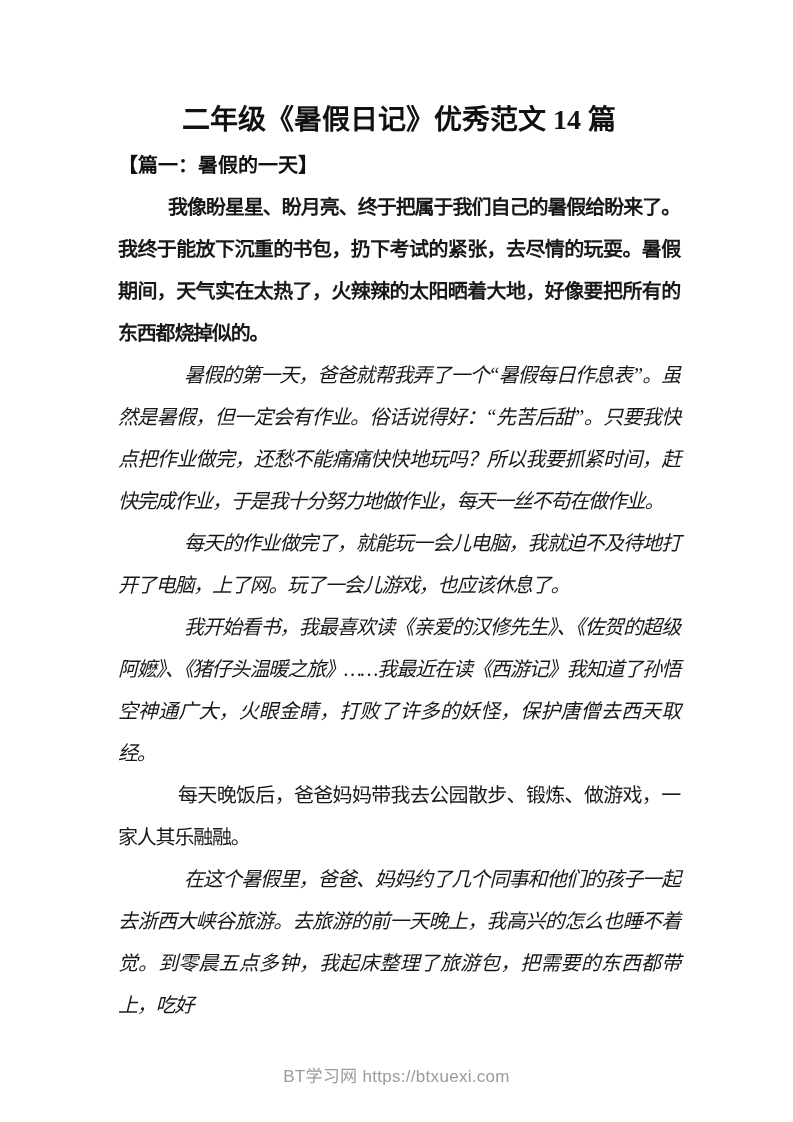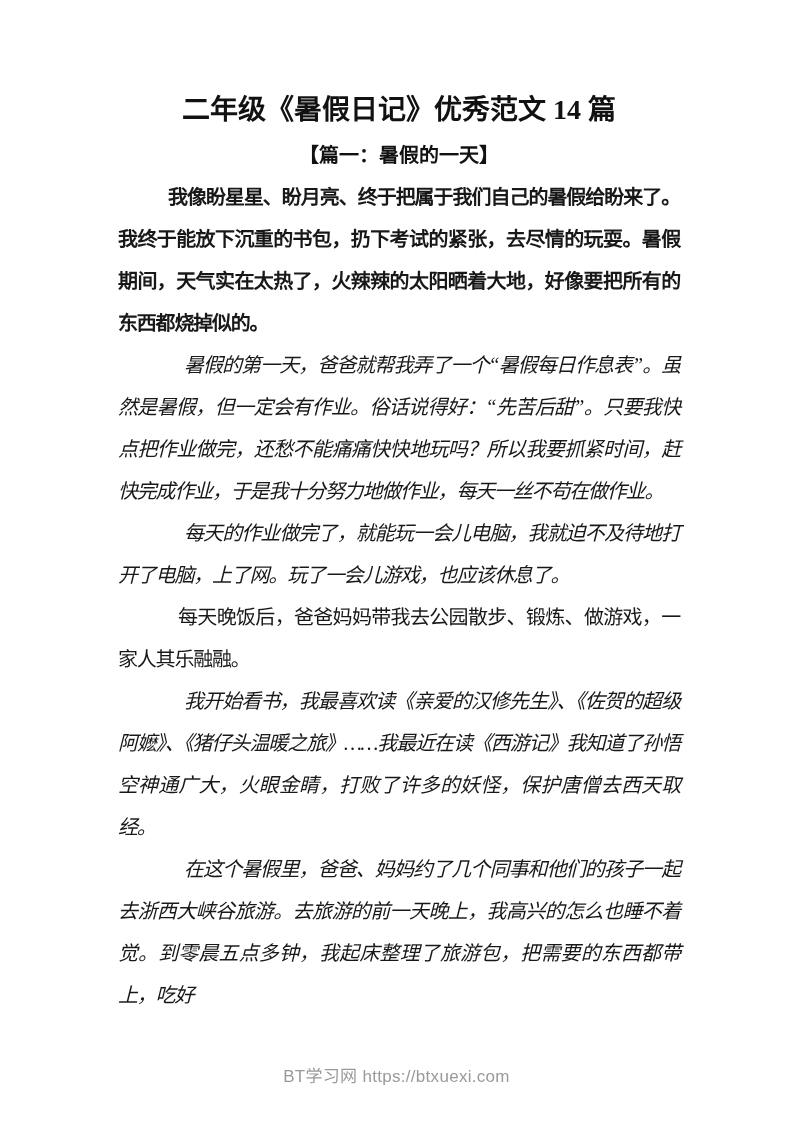--- a/index.html
+++ b/index.html
@@ -11,35 +11,35 @@
     position: relative;
     width: 793px;
     height: 1122px;
     margin: 0 auto;
     background: #ffffff;
     overflow: hidden;
     font-family: "Liberation Serif", "DejaVu Serif", serif;
     color: #181818;
   }
   .content {
-    padding: 0 113px 0 118px;
+    padding: 10px 113px 0 118px;
   }
   .doc-title {
     margin: 0;
     padding-top: 92px;
     text-align: center;
     font-size: 28px;
     font-weight: 700;
     line-height: 36px;
     color: #111111;
     white-space: nowrap;
   }
   .section-heading {
     margin: 6px 0 0 0;
-    text-align: center;
+    text-align: left;
     font-size: 20px;
     font-weight: 700;
     line-height: 42px;
     color: #111111;
   }
   .section + .section .section-heading {
     margin-top: 0;
   }
   .para {
     margin: 0;
@@ -72,22 +72,22 @@
 <div class="page">
   <div class="content">
 
     <h1 class="doc-title">二年级《暑假日记》优秀范文 14 篇</h1>
 
     <section class="section">
       <h2 class="section-heading">【篇一：暑假的一天】</h2>
       <p class="para ind-a">我像盼星星、盼月亮、终于把属于我们自己的暑假给盼来了。我终于能放下沉重的书包，扔下考试的紧张，去尽情的玩耍。暑假期间，天气实在太热了，火辣辣的太阳晒着大地，好像要把所有的东西都烧掉似的。</p>
       <p class="para ind-b">暑假的第一天，爸爸就帮我弄了一个“暑假每日作息表”。虽然是暑假，但一定会有作业。俗话说得好：“先苦后甜”。只要我快点把作业做完，还愁不能痛痛快快地玩吗？所以我要抓紧时间，赶快完成作业，于是我十分努力地做作业，每天一丝不苟在做作业。</p>
       <p class="para ind-b">每天的作业做完了，就能玩一会儿电脑，我就迫不及待地打开了电脑，上了网。玩了一会儿游戏，也应该休息了。</p>
+      <p class="para ind-b">我开始看书，我最喜欢读《亲爱的汉修先生》、《佐贺的超级阿嬷》、《猪仔头温暖之旅》……我最近在读《西游记》我知道了孙悟空神通广大，火眼金睛，打败了许多的妖怪，保护唐僧去西天取经。</p>
       <p class="para ind-c">每天晚饭后，爸爸妈妈带我去公园散步、锻炼、做游戏，一家人其乐融融。</p>
-      <p class="para ind-b">我开始看书，我最喜欢读《亲爱的汉修先生》、《佐贺的超级阿嬷》、《猪仔头温暖之旅》……我最近在读《西游记》我知道了孙悟空神通广大，火眼金睛，打败了许多的妖怪，保护唐僧去西天取经。</p>
     </section>
 
     <section class="section">
       <p class="para ind-b">在这个暑假里，爸爸、妈妈约了几个同事和他们的孩子一起去浙西大峡谷旅游。去旅游的前一天晚上，我高兴的怎么也睡不着觉。到零晨五点多钟，我起床整理了旅游包，把需要的东西都带上，吃好</p>
     </section>
 
   </div>
 
   <div class="page-footer">
     <span>BT学习网 https://btxuexi.com</span>

